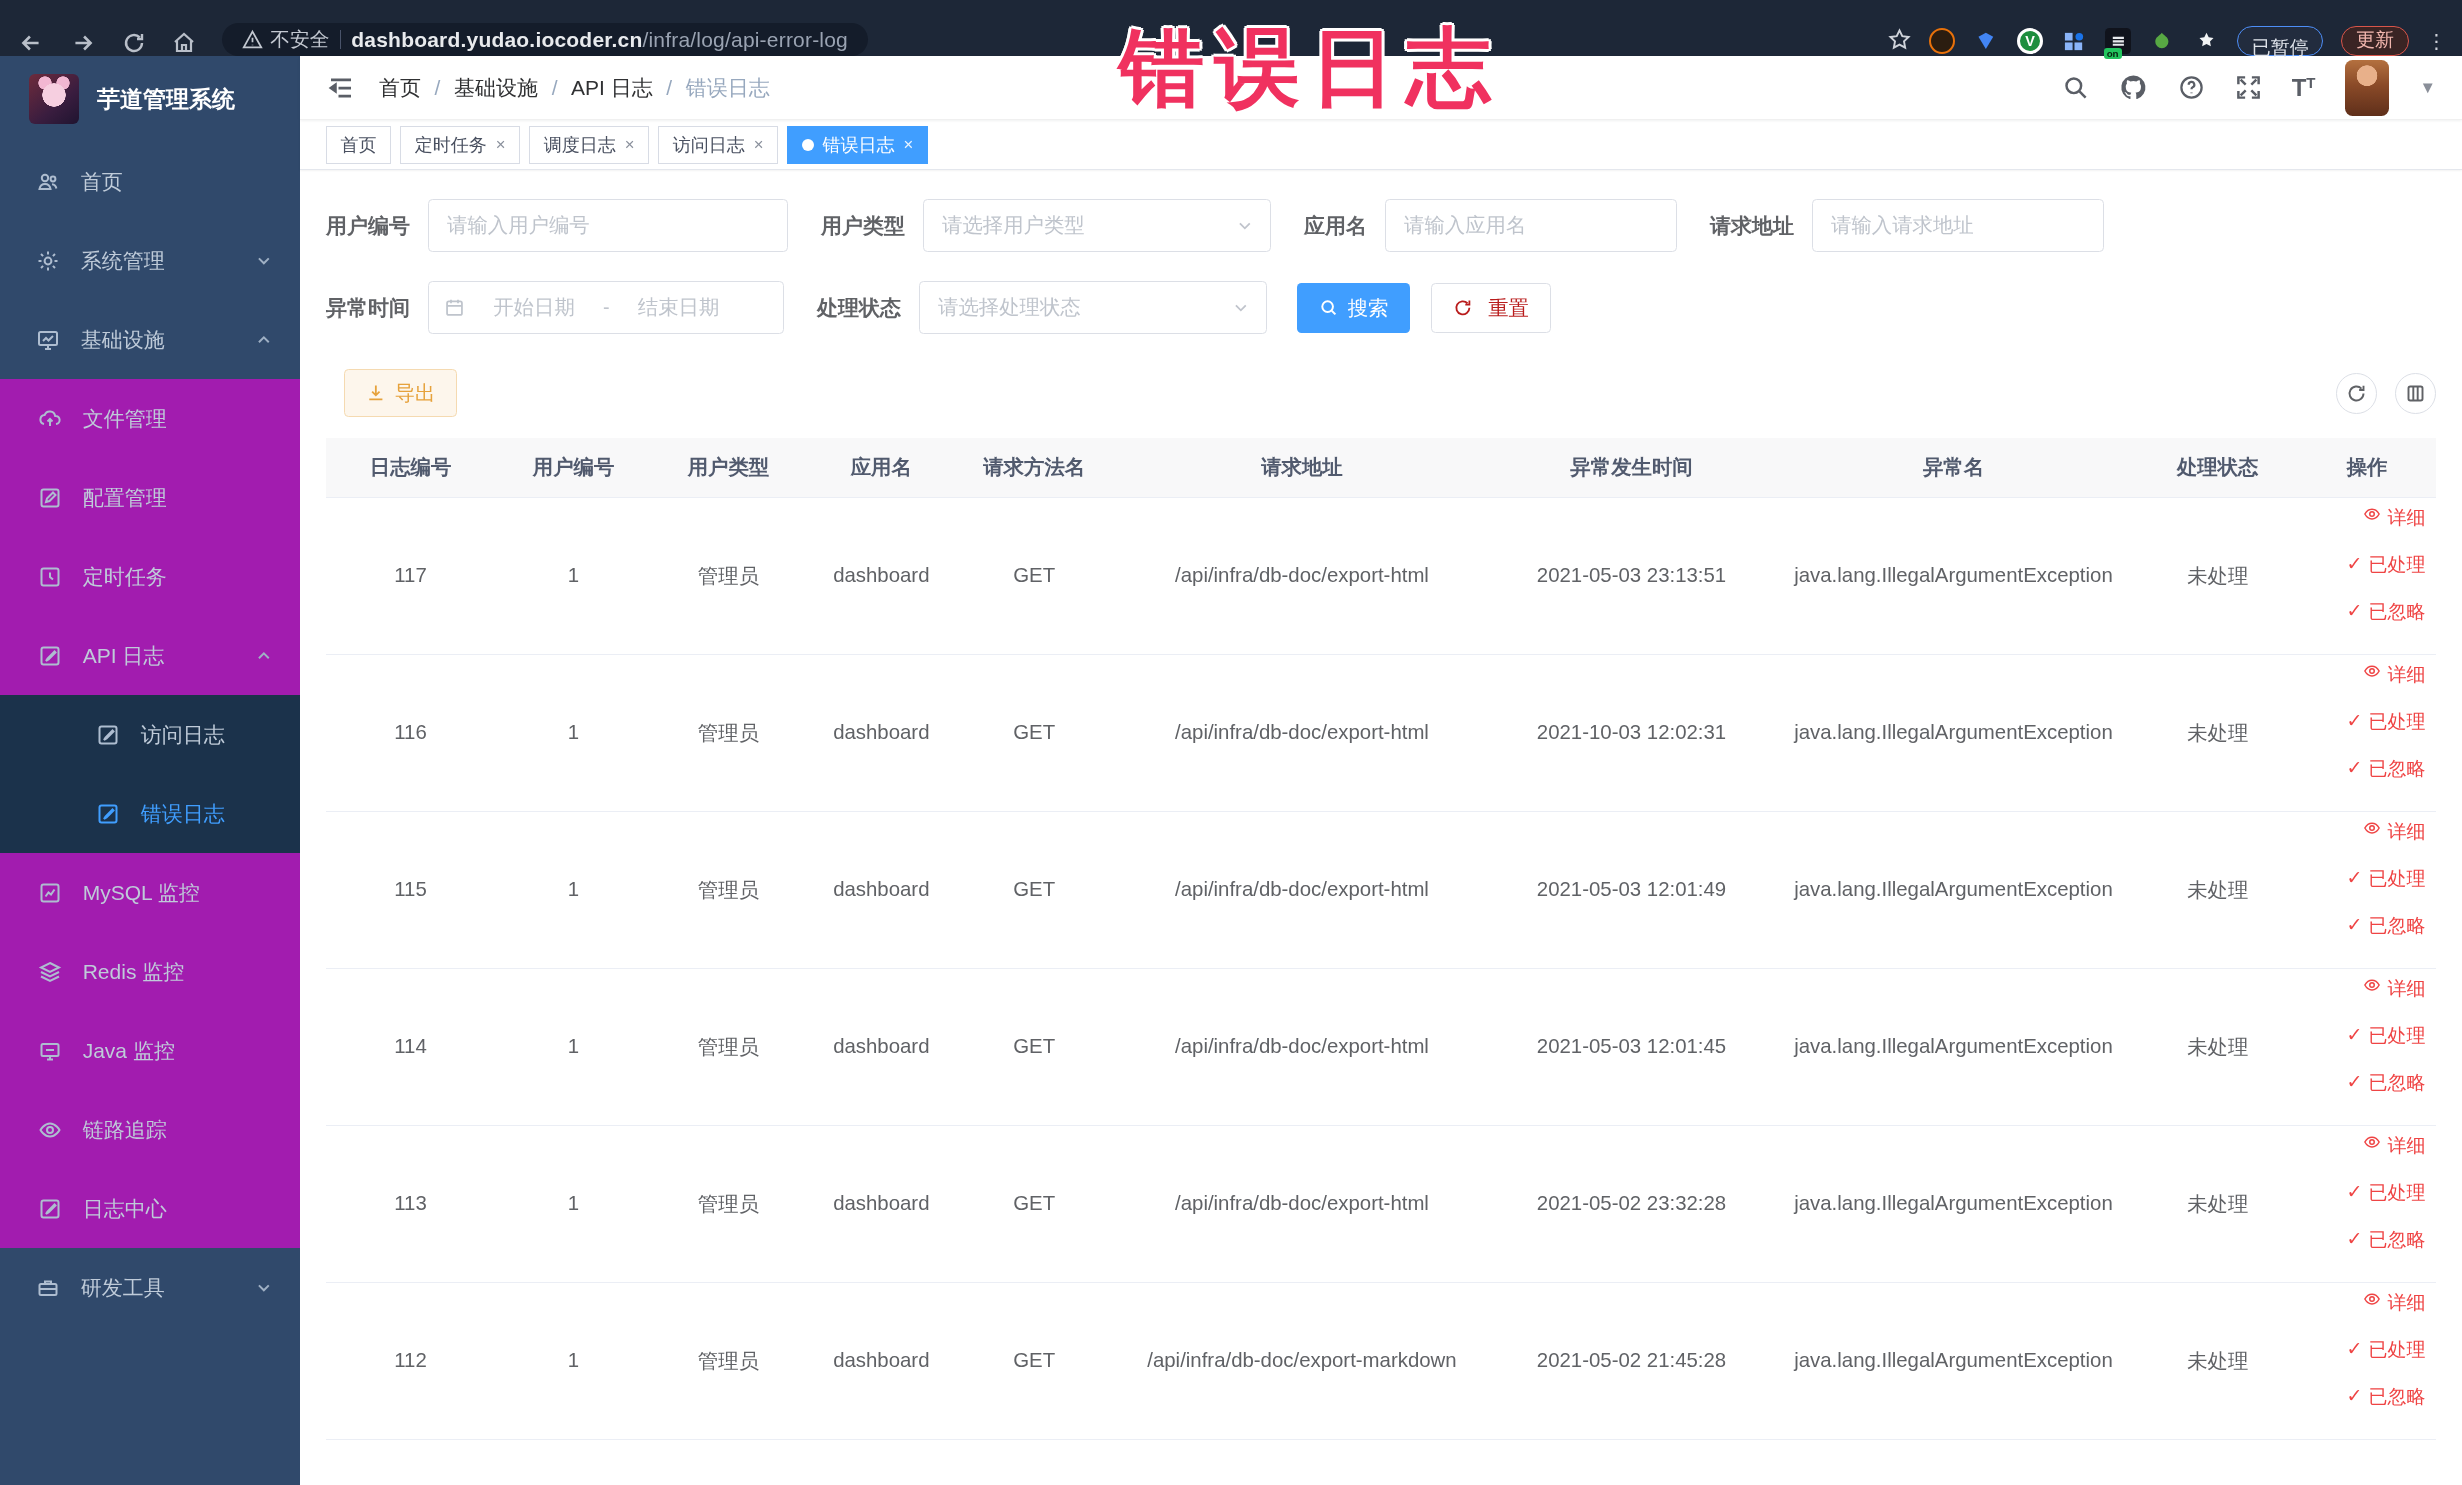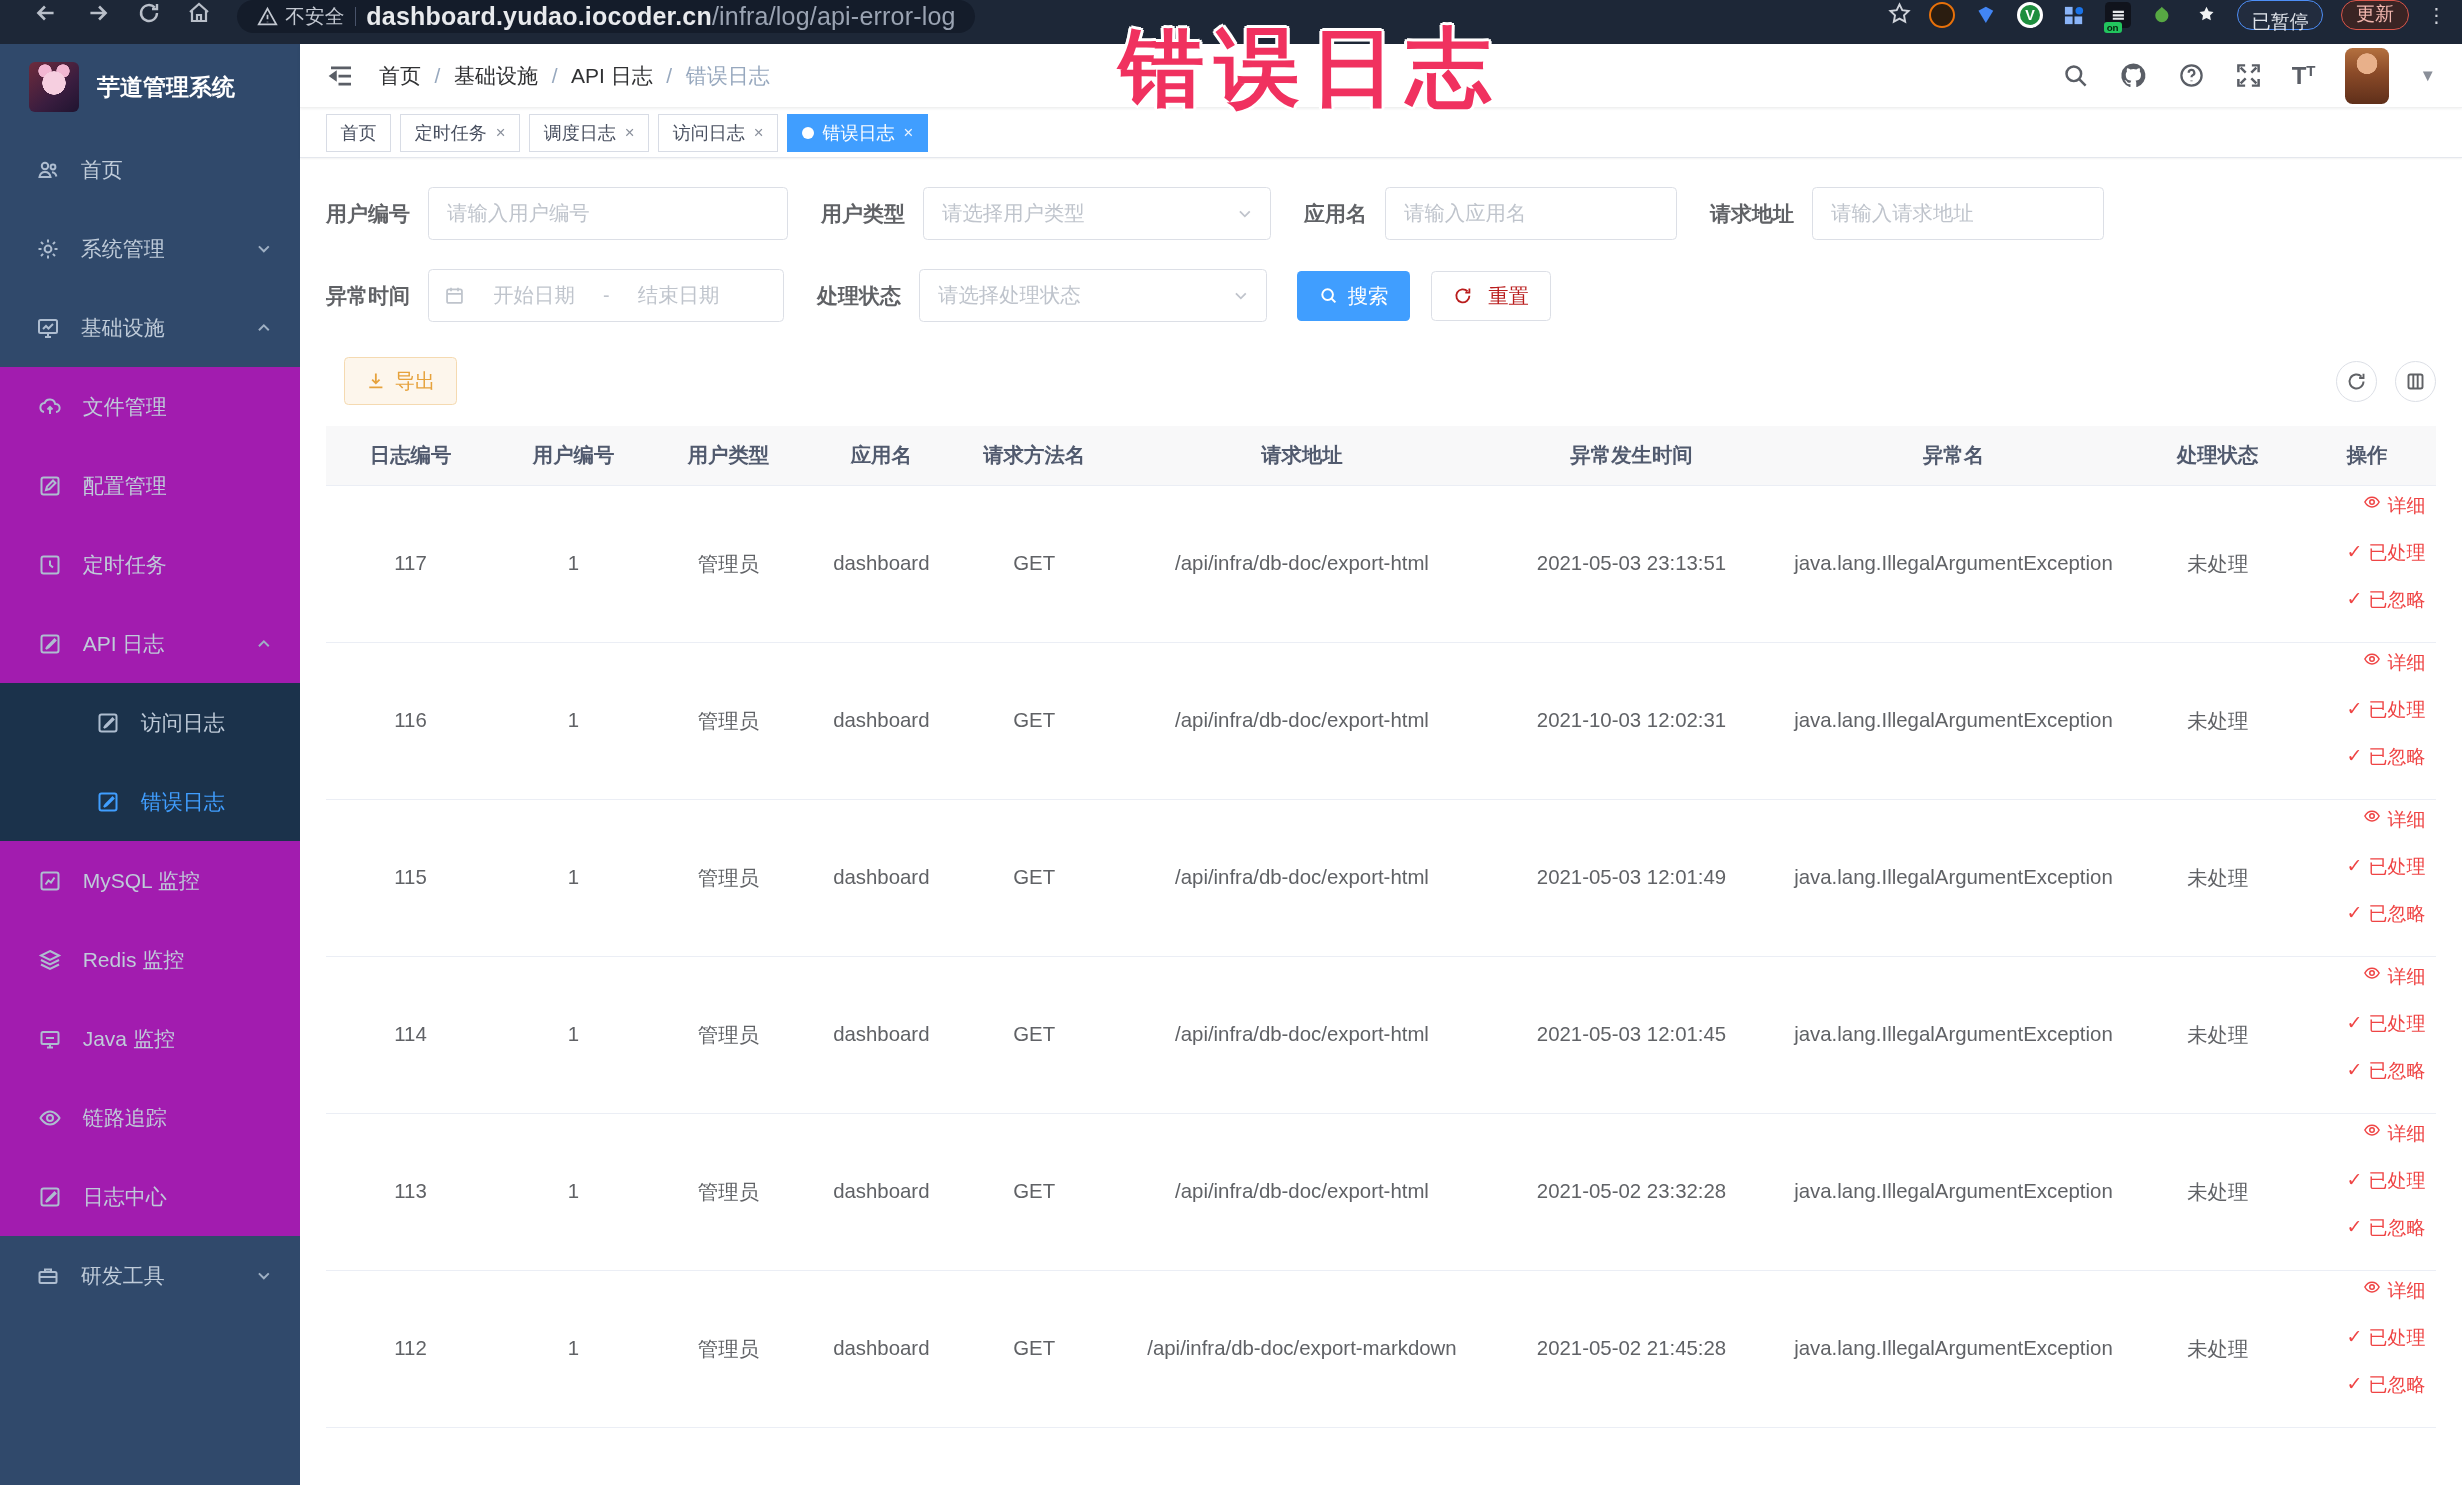--- a/index.html
+++ b/index.html
@@ -1,26 +1,26 @@
 <!DOCTYPE html>
 <html style="font-size:12px"><head>
 <meta charset="utf-8">
 <style>
   * { margin:0; padding:0; box-sizing:border-box; }
   html,body { width:2462px; height:1486px; overflow:hidden; background:#fff;
     font-family:"Liberation Sans","DejaVu Sans",sans-serif; }
 
   
-  .chrome { position:relative; width:100%; height:44px; background:#1d2737; display:flex; align-items:flex-start; padding-left:33px; }
+  .chrome { position:relative; width:100%; height:56px; background:#1d2737; display:flex; align-items:flex-end; padding-left:18px; }
   .chrome-icons { display:flex; align-items:center; gap:26px; color:#b9bfc9; }
   .chrome-icons svg { display:block; }
   .addr-pill { margin-left:26px; height:33px; flex:0 0 auto; display:flex; align-items:center; background:#141c2a; border-radius:16.7px; padding:0 19.7px; gap:10.6px; }
   .addr-warn { color:#c3c8d1; font-size:19.7px; display:flex; align-items:center; gap:7.6px; }
   .addr-sep { width:0.8px; height:19.7px; background:#49536a; }
-  .addr-url { font-size:25px; color:#e8eaed; font-weight:700; letter-spacing:0.2px; white-space:nowrap; }
+  .addr-url { font-size:21px; color:#e8eaed; font-weight:700; letter-spacing:0.2px; white-space:nowrap; }
   .addr-url .path { color:#9aa3b2; font-weight:400; }
   .chrome-right { margin-left:auto; display:flex; align-items:center; gap:18px; padding-right:15px; }
   .ext { width:26px; height:26px; border-radius:50%; display:flex; align-items:center; justify-content:center; font-size:14.4px; color:#fff; flex:0 0 auto; }
   .pill { height:30px; border-radius:15px; display:flex; align-items:center; gap:7.6px; padding:0 13.6px; font-size:19px;flex-direction:column; }
   .pill.paused { border:1.5px solid #4d8ef7; color:#dfe3ea; background:#222c3e; }
   .pill.update { border:1.5px solid #d9554a; color:#f0b5ad; background:#3a2424; }
   .emoji-face { width:21px; height:21px; border-radius:50%; background:radial-gradient(circle at 35% 35%, #ffe478, #f6b73c); position:relative; }
   .dots3 { color:#cfd3da; font-size:19.7px; letter-spacing:0.8px; }
 
   

